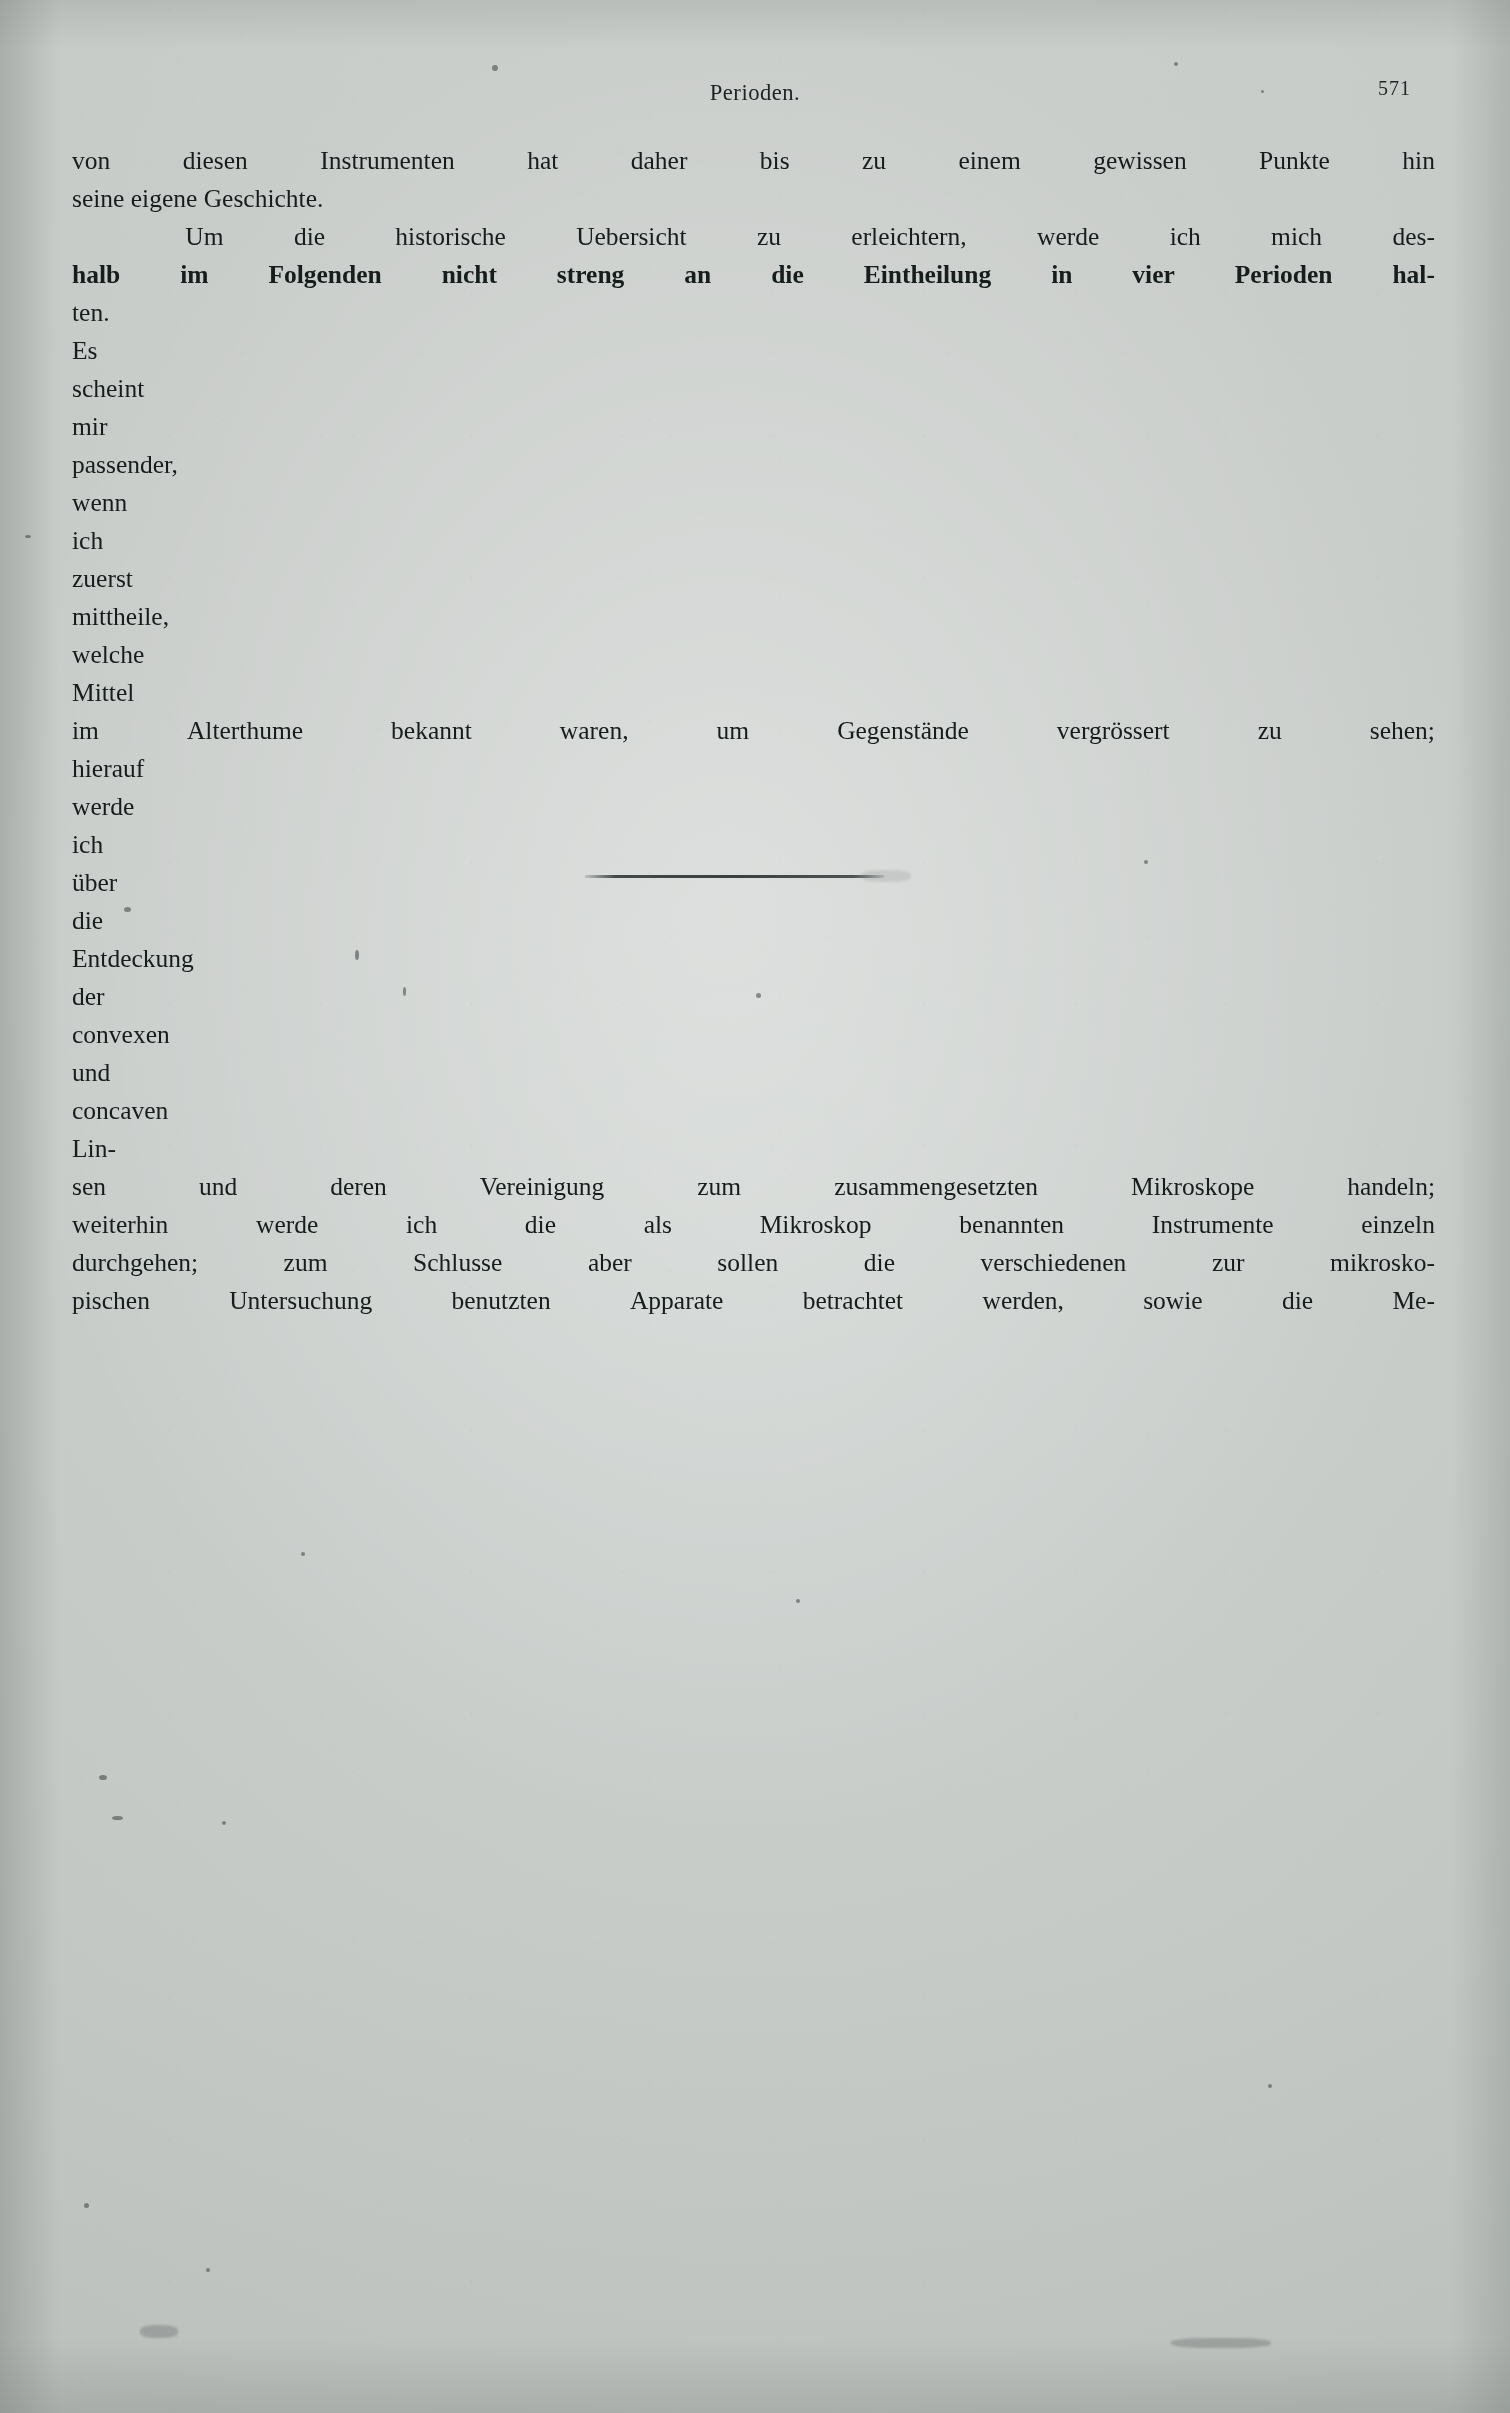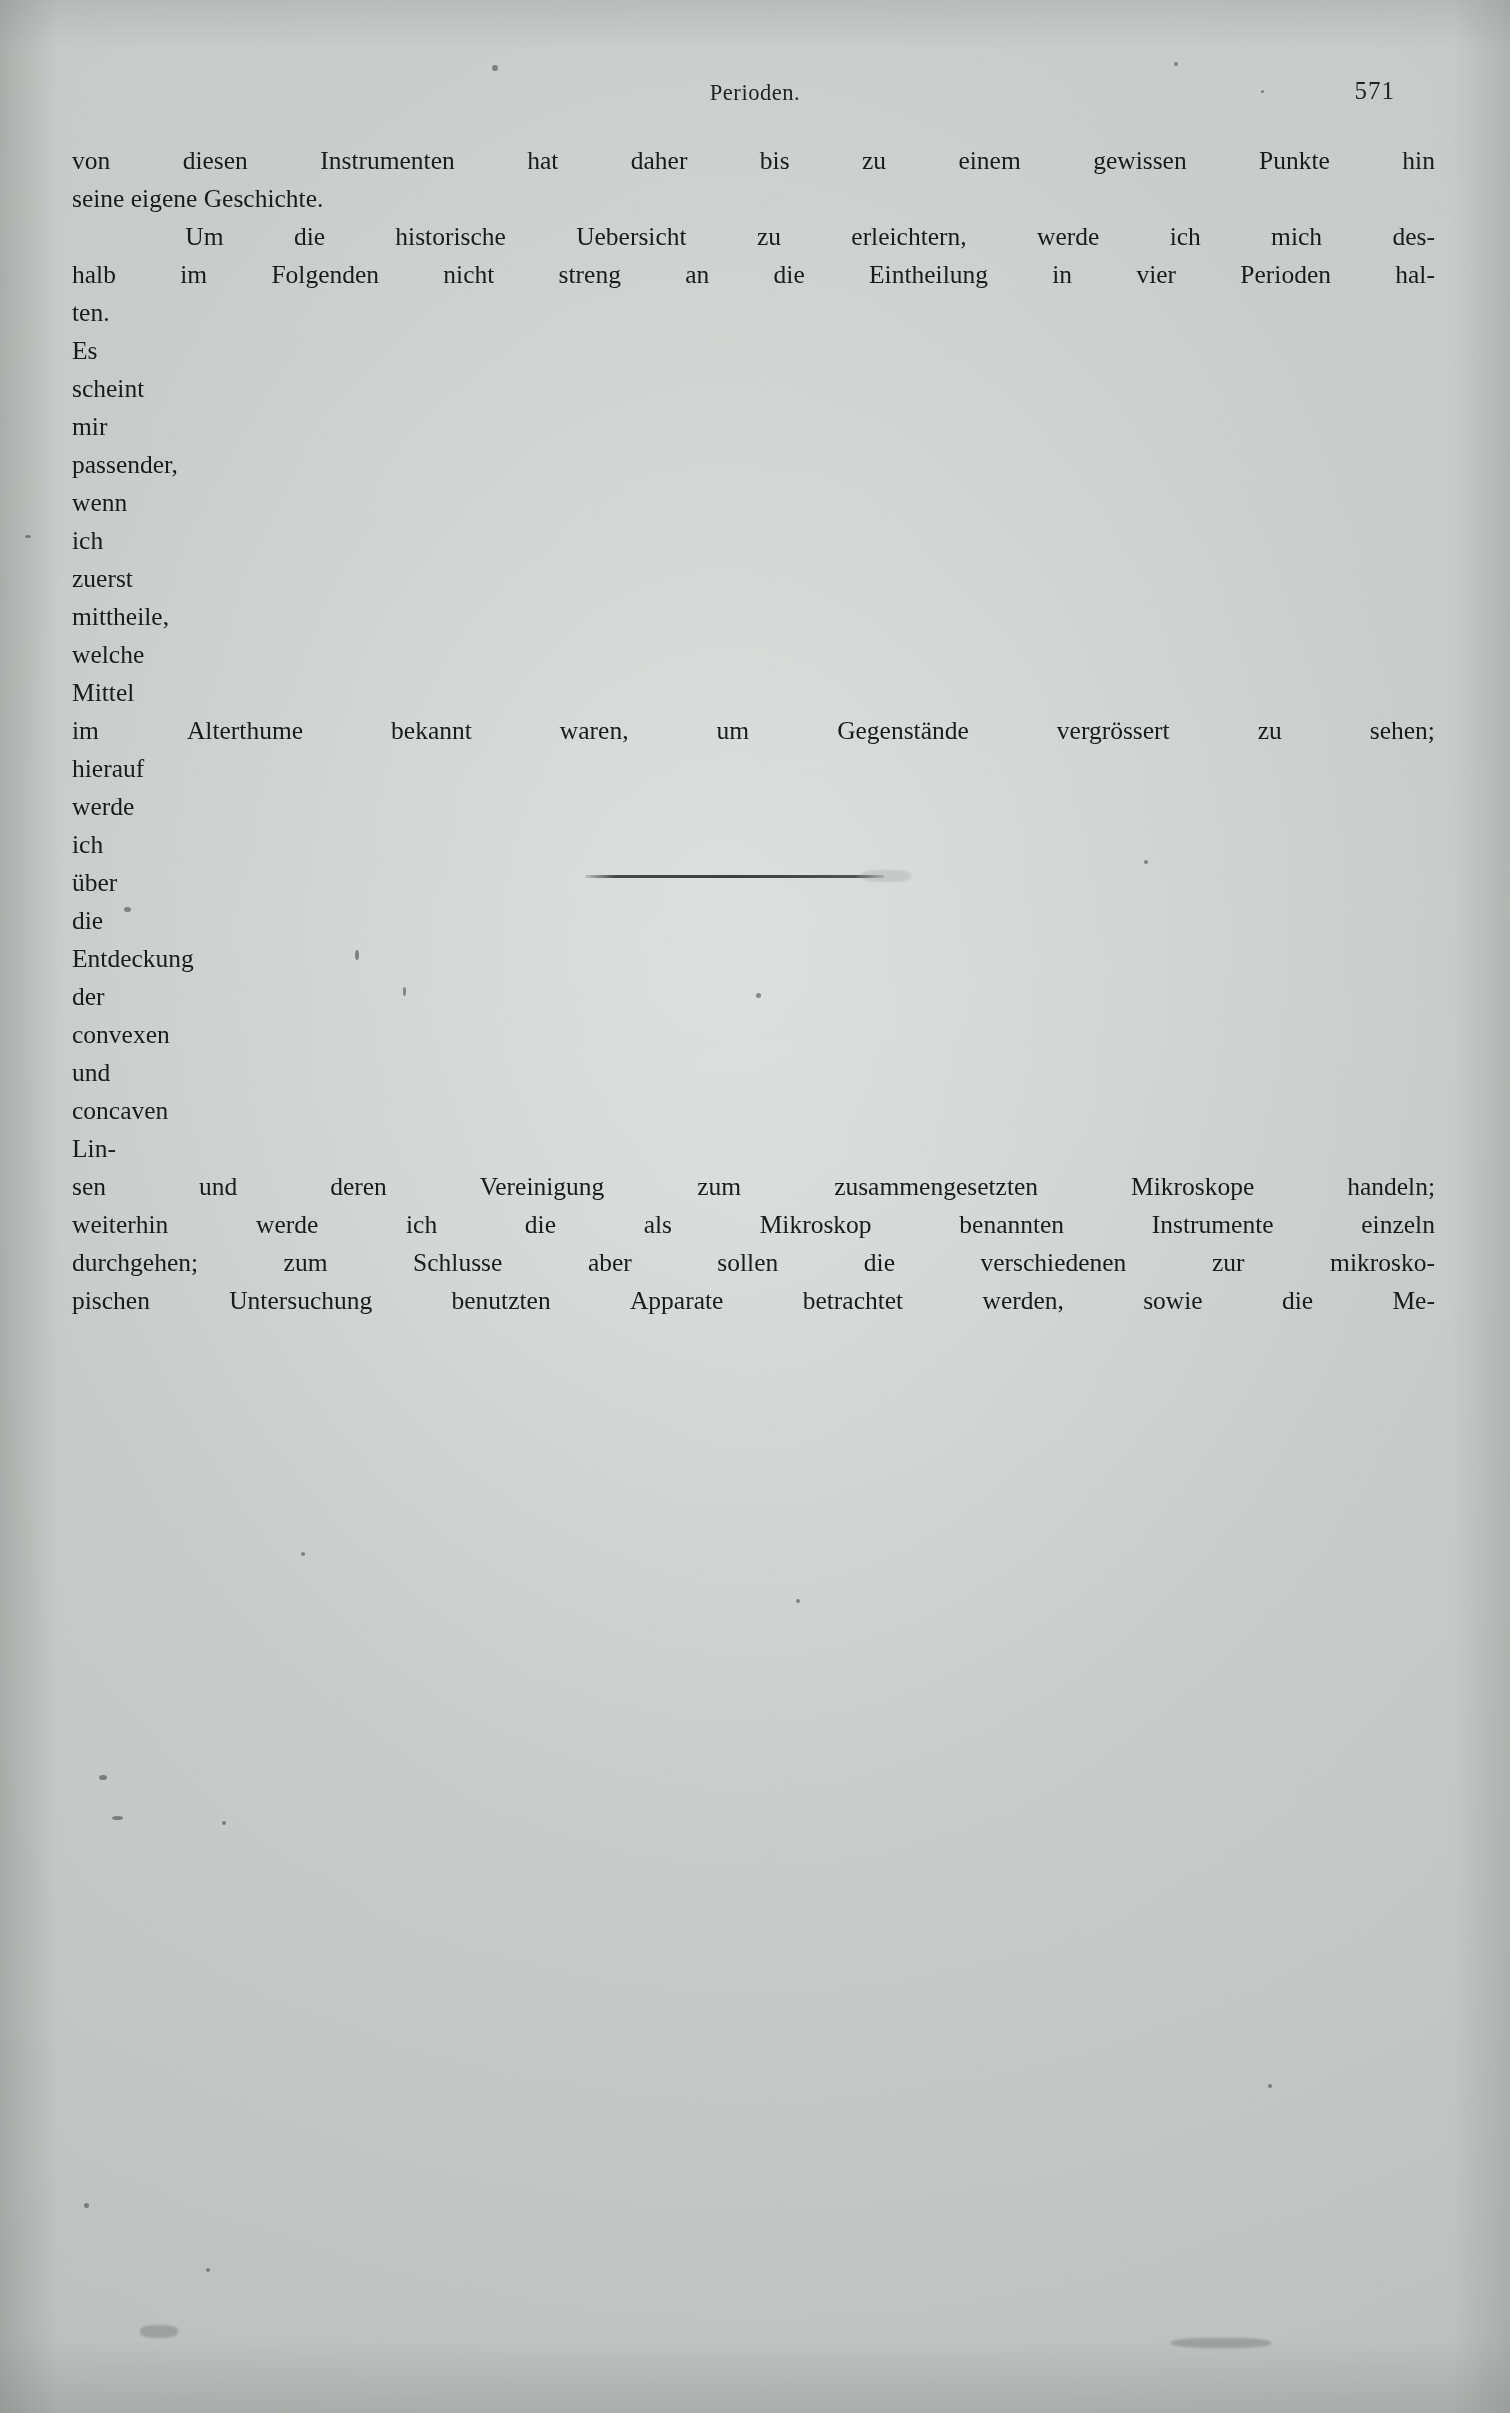--- a/index.html
+++ b/index.html
@@ -81,23 +81,23 @@
     position: absolute;
     left: 0; right: 0;
     text-align: center;
     font-size: 22.6px;
     letter-spacing: 0.5px;
     color: #1d2423;
     font-family: "Liberation Serif", serif;
   }
   .head-folio {
     position: absolute;
-    right: 40px;
+    right: 24px;
     top: -3.3px;
-    font-size: 25px;
+    font-size: 20px;
     letter-spacing: 1px;
     color: #1d2423;
   }
 
   
   .textblock {
     position: absolute;
     top: 142px;
     left: 72px;
     width: 1363px;
@@ -198,21 +198,21 @@
           <span>die</span>
           <span>historische</span>
           <span>Uebersicht</span>
           <span>zu</span>
           <span>erleichtern,</span>
           <span>werde</span>
           <span>ich</span>
           <span>mich</span>
           <span>des-</span>
       </span>
-      <span class="just-line" style="display: flex; justify-content: space-between;">
+      <span class="just-line" style="display: flex; justify-content: space-between; font-weight: bold;">
         <span>halb</span>
           <span>im</span>
           <span>Folgenden</span>
           <span>nicht</span>
           <span>streng</span>
           <span>an</span>
           <span>die</span>
           <span>Eintheilung</span>
           <span>in</span>
           <span>vier</span>

